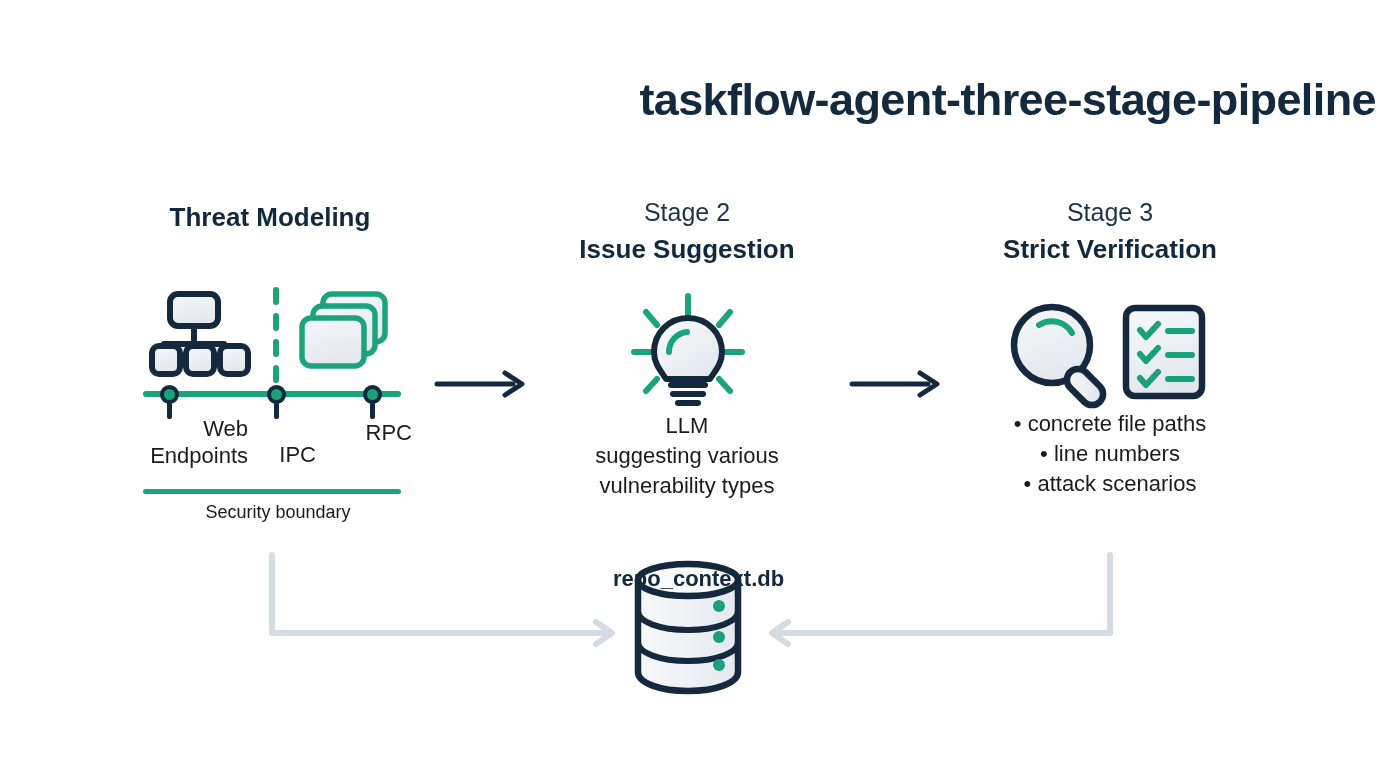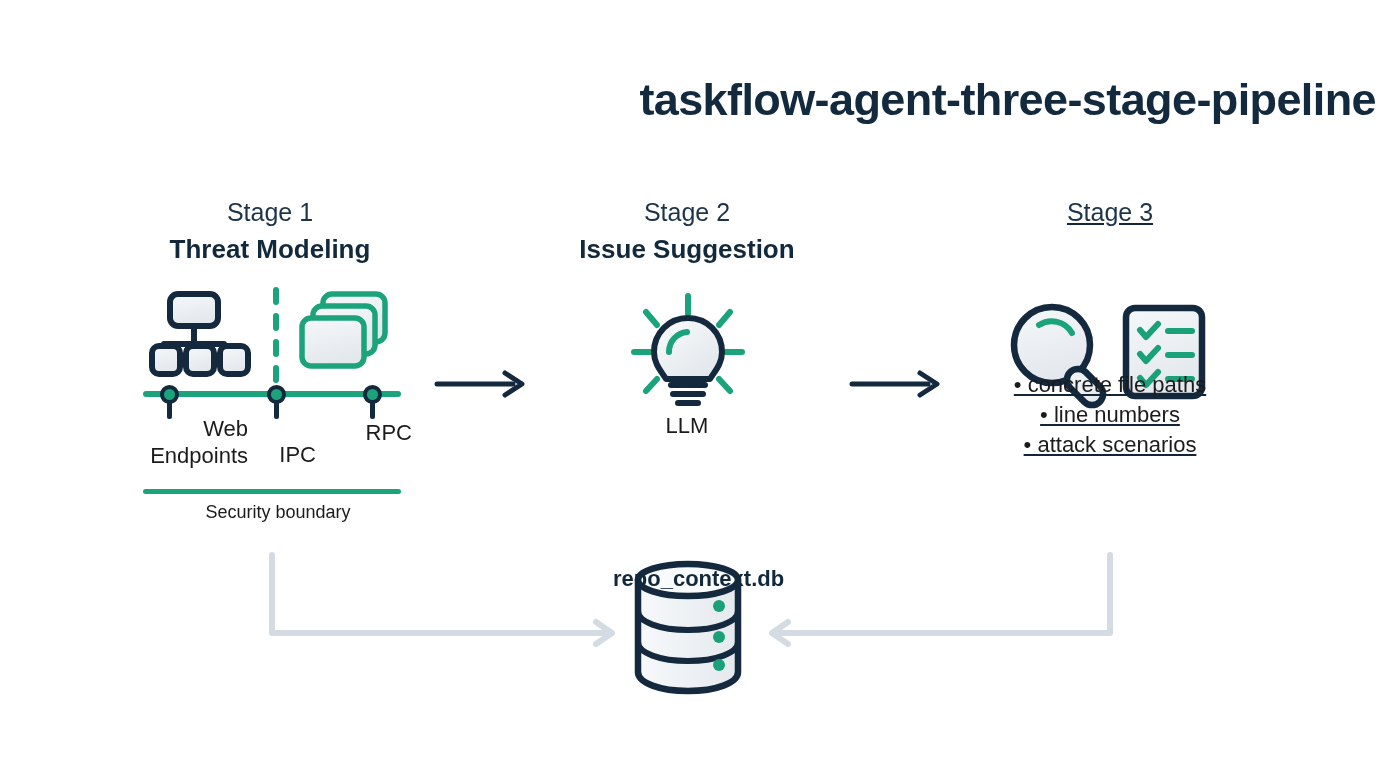--- a/index.html
+++ b/index.html
@@ -38,21 +38,21 @@
 
   
   .stage {
     position: absolute;
     top: 196px;
     width: 310px;
     text-align: center;
   }
   #stage-1 { left: 115px; }
   #stage-2 { left: 532px; }
-  #stage-3 { left: 955px; text-decoration: underline; }
+  #stage-3 { left: 955px; }
 
   .stage-num {
     font-size: 25px;
     font-weight: normal;
     color: #1d3448;
     line-height: 32px;
   }
   .stage-name {
     font-size: 26px;
     font-weight: bold;
@@ -273,21 +273,20 @@
     <path d="M638 642 C638 653 660 661 688 661 C716 661 738 653 738 642" fill="none" stroke="#14293d" stroke-width="6"></path>
     <circle cx="719" cy="606" r="6" fill="#1aa179"></circle>
     <circle cx="719" cy="637" r="6" fill="#1aa179"></circle>
     <circle cx="719" cy="665" r="6" fill="#1aa179"></circle>
   </g>
 </svg>
 
 <div id="title">taskflow-agent-three-stage-pipeline</div>
 
 <div class="stage" id="stage-1">
-  <div class="stage-num">Stage 1</div>
   <div class="stage-name">Threat Modeling</div>
 </div>
 
 <div id="boundary-line"></div>
 <div class="node-marker" id="marker-web"></div>
 <div class="node-stem" id="stem-web"></div>
 <div class="node-marker" id="marker-ipc"></div>
 <div class="node-stem" id="stem-ipc"></div>
 <div class="node-marker" id="marker-rpc"></div>
 <div class="node-stem" id="stem-rpc"></div>
@@ -299,25 +298,28 @@
 
 <div id="security-line"></div>
 <div id="security-label">Security boundary</div>
 
 <div class="stage" id="stage-2">
   <div class="stage-num">Stage 2</div>
   <div class="stage-name">Issue Suggestion</div>
   <div class="stage-icons"></div>
   <div id="stage2-caption" class="stage-caption">
     <div>LLM</div>
+    <div>suggesting various</div>
+    <div>vulnerability types</div>
   </div>
 </div>
 
 <div class="stage" id="stage-3">
   <div class="stage-num">Stage 3</div>
+  <div class="stage-name">Strict Verification</div>
   <div class="stage-icons"></div>
   <div id="stage3-bullets">
     <div class="bullet-line">• concrete file paths</div>
     <div class="bullet-line">• line numbers</div>
     <div class="bullet-line">• attack scenarios</div>
   </div>
 </div>
 
 <div id="db-wrap">
   <div id="db-label">repo_context.db</div>

